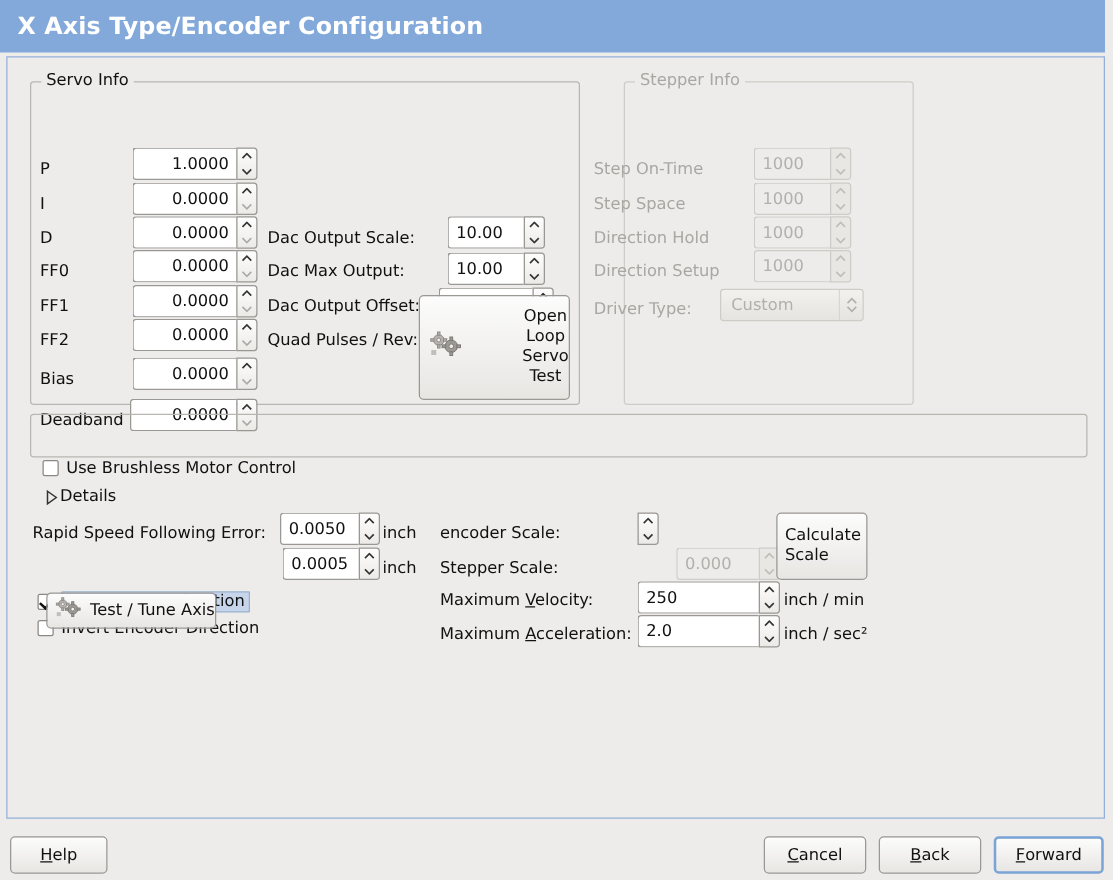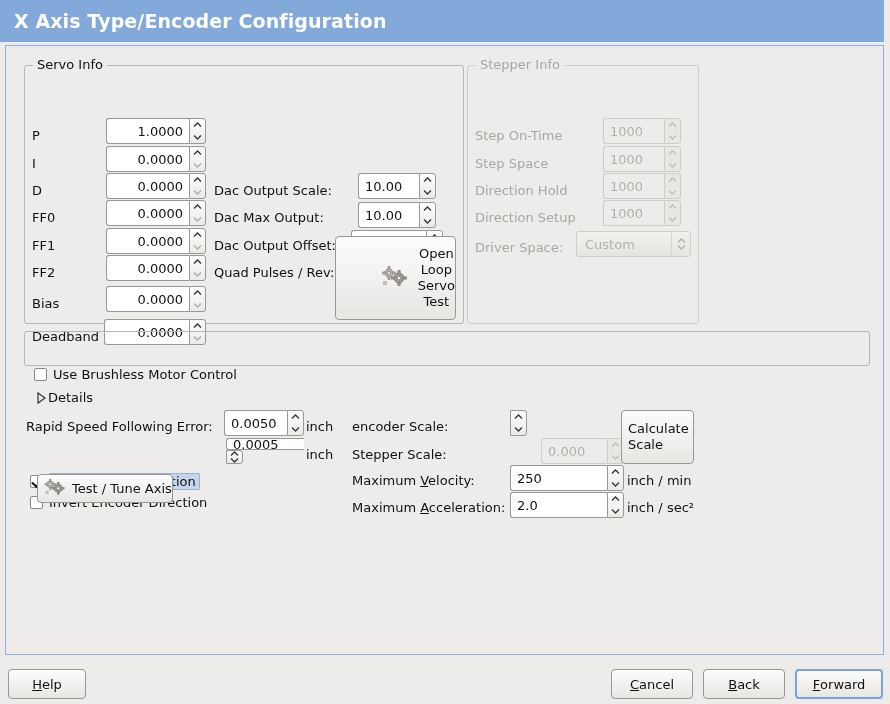--- a/index.html
+++ b/index.html
@@ -38,21 +38,21 @@
     position: absolute;
     border: 1px solid #b9b6b2;
     border-radius: 3px;
   }
   .frame > .legend {
     position: absolute; top: -8px; left: 8px;
     background: #edecea; padding: 0 4px;
     font-size: 13px; line-height: 14px; white-space: nowrap;
   }
   .frame.dim > .legend { color: #aaa7a3; }
-  .frame.dim { border-color: #cfccc8; }
+  .frame.dim { border-color: #cfccc8; margin-left: 32px; }
 
   
   .lbl { position: absolute; white-space: nowrap; font-size: 13px; color: #111; }
   .lbl.dim { color: #aaa7a3; }
   .u { text-decoration: underline; }
 
   
   .spin { position: absolute; display: flex; height: 26px; }
   .spin .entry {
     flex: 1 1 auto;
@@ -339,21 +339,21 @@
             </svg>
           </div>
         <div class="ar">
             <svg width="9" height="6">
               <polyline points="1,1.5 4.5,5 8,1.5" fill="none" stroke="#333" stroke-width="1.3"></polyline>
             </svg>
           </div>
       </div>
     </div>
 
-    <div class="btn" style="left:329px; top:190px; width:121px; height:84px; justify-content:flex-end; padding-left:6px;">
+    <div class="btn" style="left:329px; top:190px; width:121px; height:84px; justify-content:space-between; padding-left:6px;">
       <span class="gear" style="margin-right:8px;">
         <svg width="30" height="26" viewBox="0 0 30 26">
           <g fill="#b6b3af" stroke="#8f8c88" stroke-width="0.8">
             <circle cx="9" cy="9" r="4.2"></circle>
             <circle cx="9" cy="9" r="1.6" fill="#edecea"></circle>
             <rect x="8" y="2.6" width="2" height="2.6"></rect>
               <rect x="8" y="12.8" width="2" height="2.6"></rect>
             <rect x="2.6" y="8" width="2.6" height="2"></rect>
               <rect x="12.8" y="8" width="2.6" height="2"></rect>
           </g>
@@ -379,21 +379,21 @@
     </div>
 
     <div class="frame dim" style="left:461px; top:19px; width:232px; height:259px;">
       <span class="legend">Stepper Info</span>
     </div>
 
     <span class="lbl dim" style="left:469px; top:82px;">Step On-Time</span>
     <span class="lbl dim" style="left:469px; top:110px;">Step Space</span>
     <span class="lbl dim" style="left:469px; top:137px;">Direction Hold</span>
     <span class="lbl dim" style="left:469px; top:164px;">Direction Setup</span>
-    <span class="lbl dim" style="left:469px; top:194px;">Driver Space:</span>
+    <span class="lbl dim" style="left:469px; top:194px;">Driver Type:</span>
 
     <div class="spin dim" style="left:597px; top:72px; width:78px;">
       <div class="entry l">1000</div>
       <div class="btns">
         <div class="ar">
             <svg width="9" height="6">
               <polyline points="1,4.5 4.5,1 8,4.5" fill="none" stroke="#c0bdb9" stroke-width="1.3"></polyline>
             </svg>
           </div>
         <div class="ar">
@@ -486,21 +486,21 @@
           </div>
         <div class="ar">
             <svg width="9" height="6">
               <polyline points="1,1.5 4.5,5 8,1.5" fill="none" stroke="#333" stroke-width="1.3"></polyline>
             </svg>
           </div>
       </div>
     </div>
     <span class="lbl" style="left:300px; top:373px;">inch</span>
 
-    <div class="spin" style="left:220px; top:392px; width:78px;flex-direction:column;">
+    <div class="spin" style="left:220px; top:392px; width:78px;">
       <div class="entry l">0.0005</div>
       <div class="btns">
         <div class="ar">
             <svg width="9" height="6">
               <polyline points="1,4.5 4.5,1 8,4.5" fill="none" stroke="#333" stroke-width="1.3"></polyline>
             </svg>
           </div>
         <div class="ar">
             <svg width="9" height="6">
               <polyline points="1,1.5 4.5,5 8,1.5" fill="none" stroke="#333" stroke-width="1.3"></polyline>

